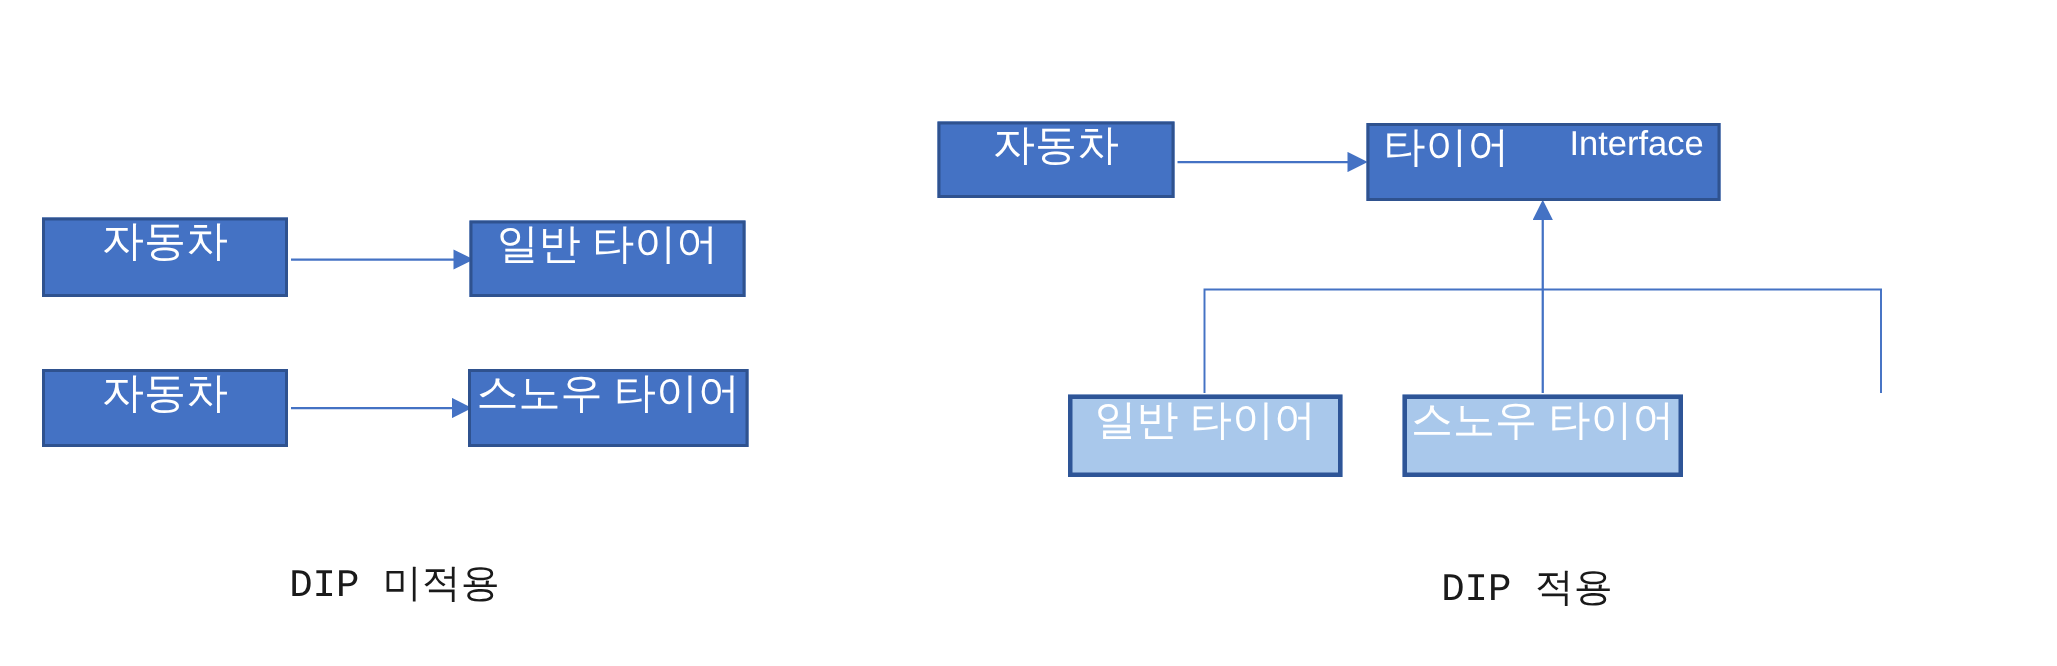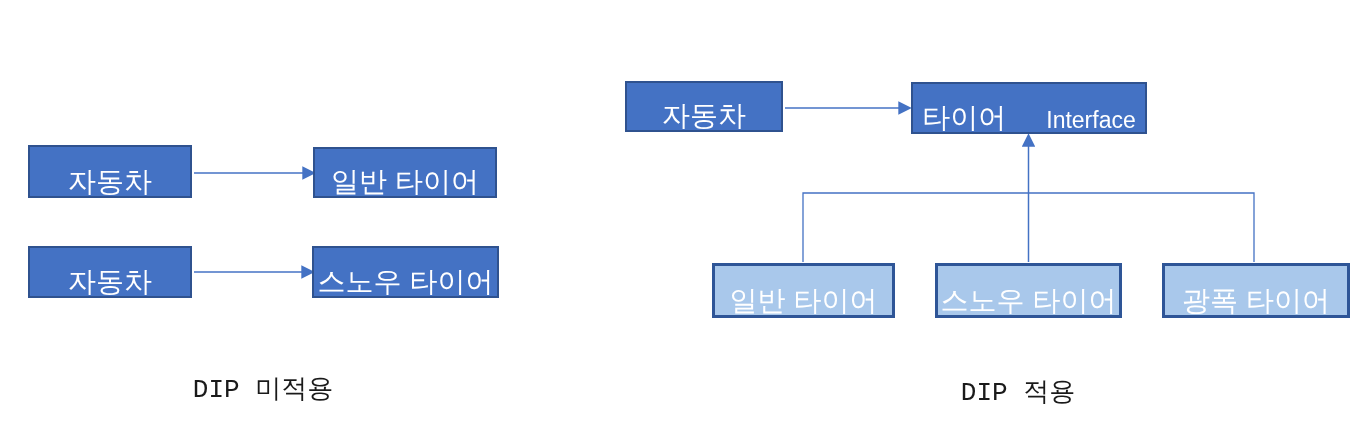--- a/index.html
+++ b/index.html
@@ -12,21 +12,21 @@
     position: relative;
     width: 1371px;
     height: 444px;
     background: var(--background, #ffffff);
     overflow: hidden;
   }
   .box {
     position: absolute;
     box-sizing: border-box;
     display: flex;
-    align-items: flex-end;
+    align-items: flex-start;
     justify-content: center;
     color: var(--box-text, #ffffff);
     line-height: 1;
     white-space: nowrap;
   }
   .box-dark {
     background: var(--dark-fill, #4472C4);
     border: 2px solid var(--dark-border, #2F528F);
     font-size: 28px;
   }
@@ -114,19 +114,16 @@
   </div>
 
   <div class="box box-light" style="left:712px; top:263px; width:183px; height:55px;">
     <span>일반 타이어</span>
   </div>
 
   <div class="box box-light" style="left:935px; top:263px; width:187px; height:55px;">
     <span>스노우 타이어</span>
   </div>
 
-  <div class="box box-light" style="left:1162px; top:263px; width:188px; height:55px;">
-    <span>광폭 타이어</span>
-  </div>
 
   <div class="caption" style="left:870px; top:378px; width:296px;">DIP 적용</div>
 
 </div>
 
 </body></html>

